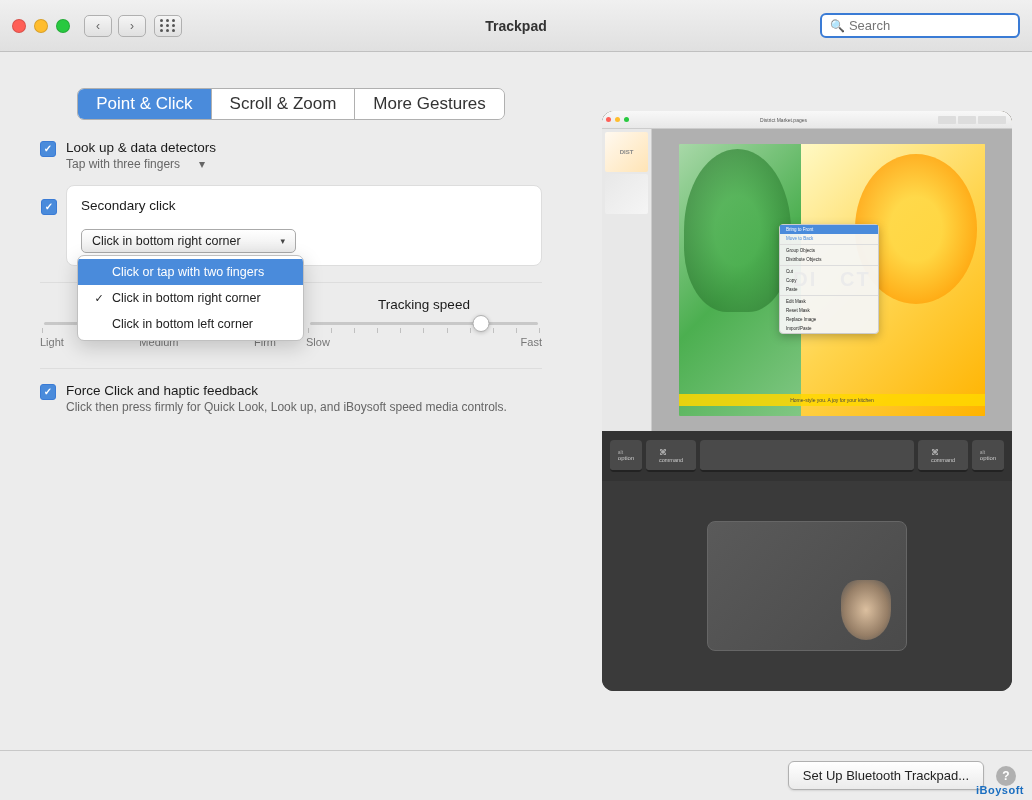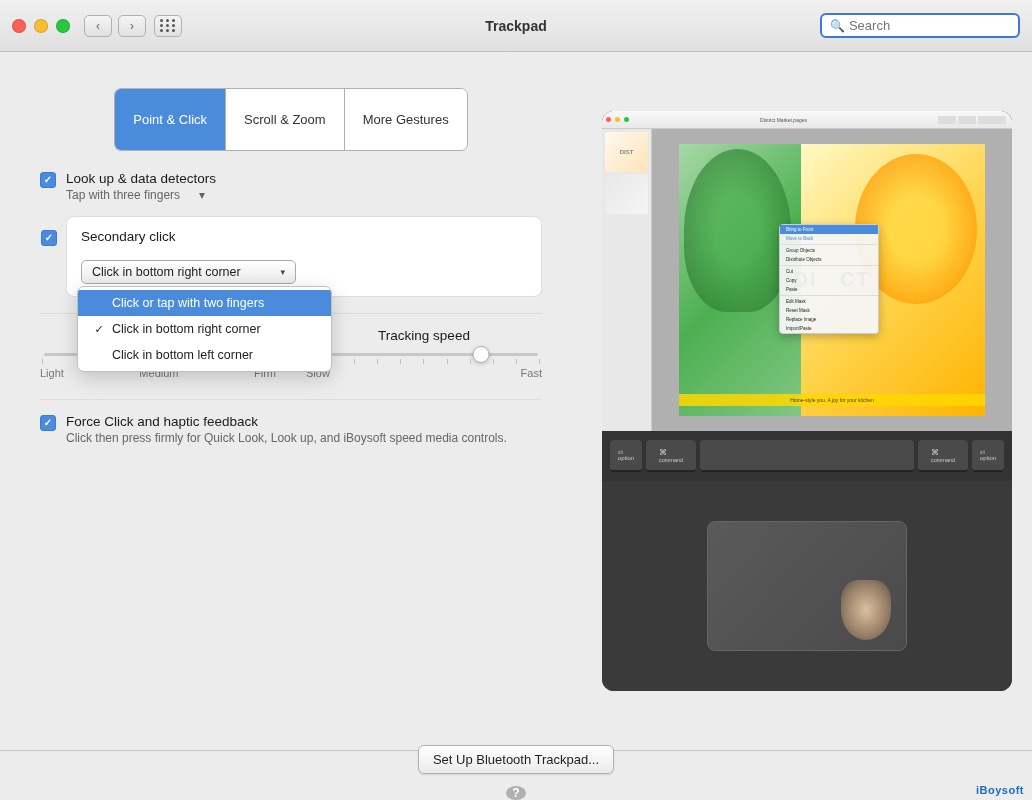--- a/index.html
+++ b/index.html
@@ -330,21 +330,20 @@
     
     .bottom-bar {
       height: 50px;
       background: #ececec;
       border-top: 1px solid #c8c8c8;
       display: flex;
       align-items: center;
       justify-content: flex-end;
       padding: 0 16px;
       gap: 12px;
-      flex-direction: column;
     }
     .btn-bluetooth {
       background: linear-gradient(180deg, #ffffff 0%, #ebebeb 100%);
       border: 1px solid #b0b0b0;
       border-radius: 6px;
       padding: 6px 14px;
       font-size: 13px;
       color: #222;
       cursor: pointer;
       box-shadow: 0 1px 2px rgba(0,0,0,0.1);
@@ -381,22 +380,22 @@
       padding-top: 16px;
       margin-bottom: 20px;
     }
     .tab-group {
       display: inline-flex;
       border: 1px solid #b0b0b0;
       border-radius: 7px;
       overflow: hidden;
     }
     .tab-item {
-      padding: 23px 18px;
-      font-size: 13px;
+      padding: 5px 18px;
+      font-size: 17px;
       font-weight: 500;
       cursor: pointer;
       color: #333;
       background: white;
       border-right: 1px solid #b0b0b0;
     }
     .tab-item:last-child { border-right: none; }
     .tab-item.active {
       background: #4a8bdb;
       color: white;
@@ -463,21 +462,21 @@
       color: #222;
       cursor: pointer;
       min-width: 215px;
     }
     .dd-caret { font-size: 9px; color: #444; margin-left: auto; }
 
     .dd-popup {
       position: absolute;
       top: calc(100% + 2px);
       left: -4px;
-      width: 255px;
+      width: 227px;
       background: white;
       border: 1px solid #c0c0c0;
       border-radius: 7px;
       box-shadow: 0 6px 20px rgba(0,0,0,0.18);
       z-index: 200;
       overflow: hidden;
       padding: 3px 0;
     }
     .dd-opt {
       padding: 6px 14px;

